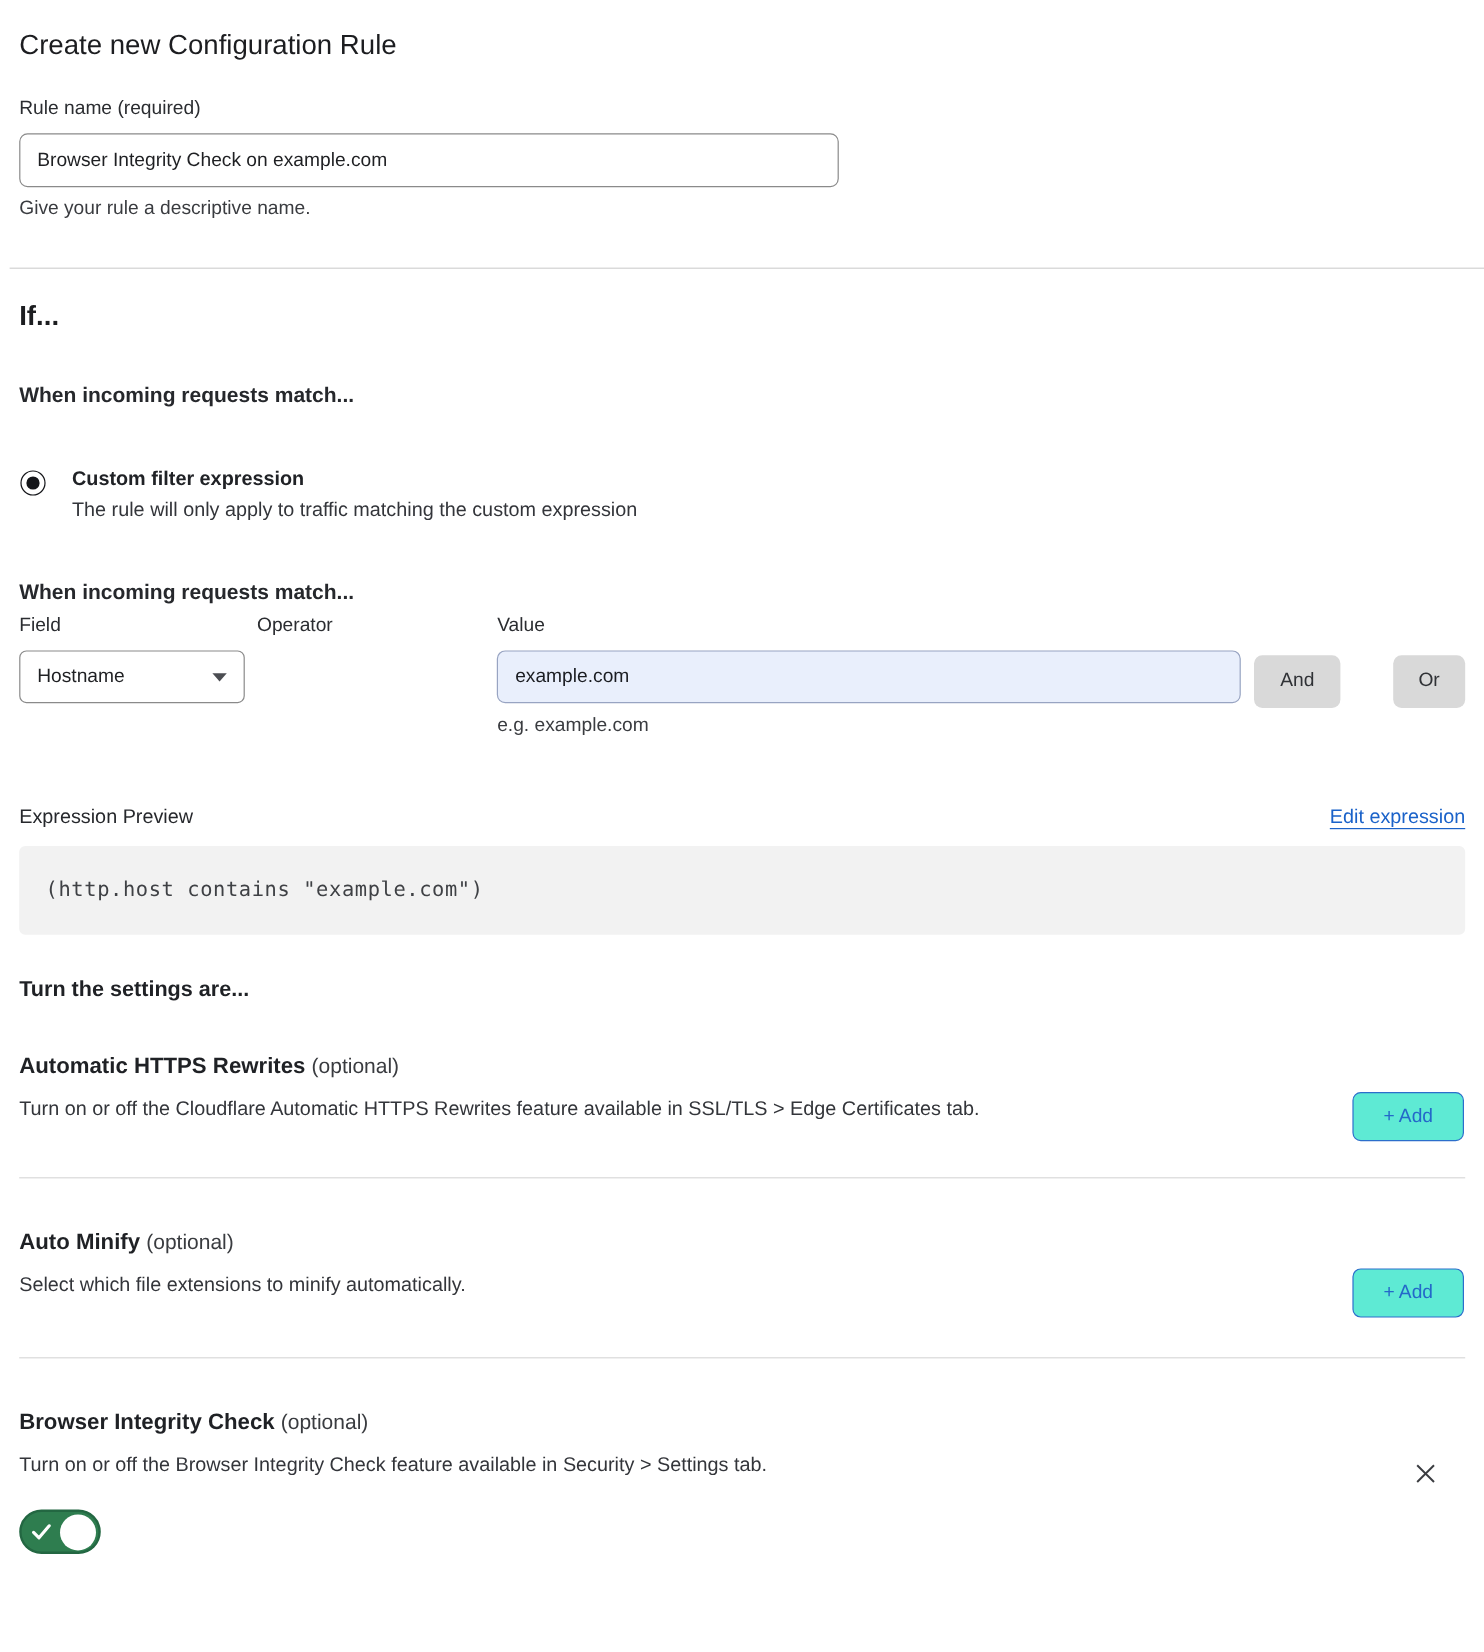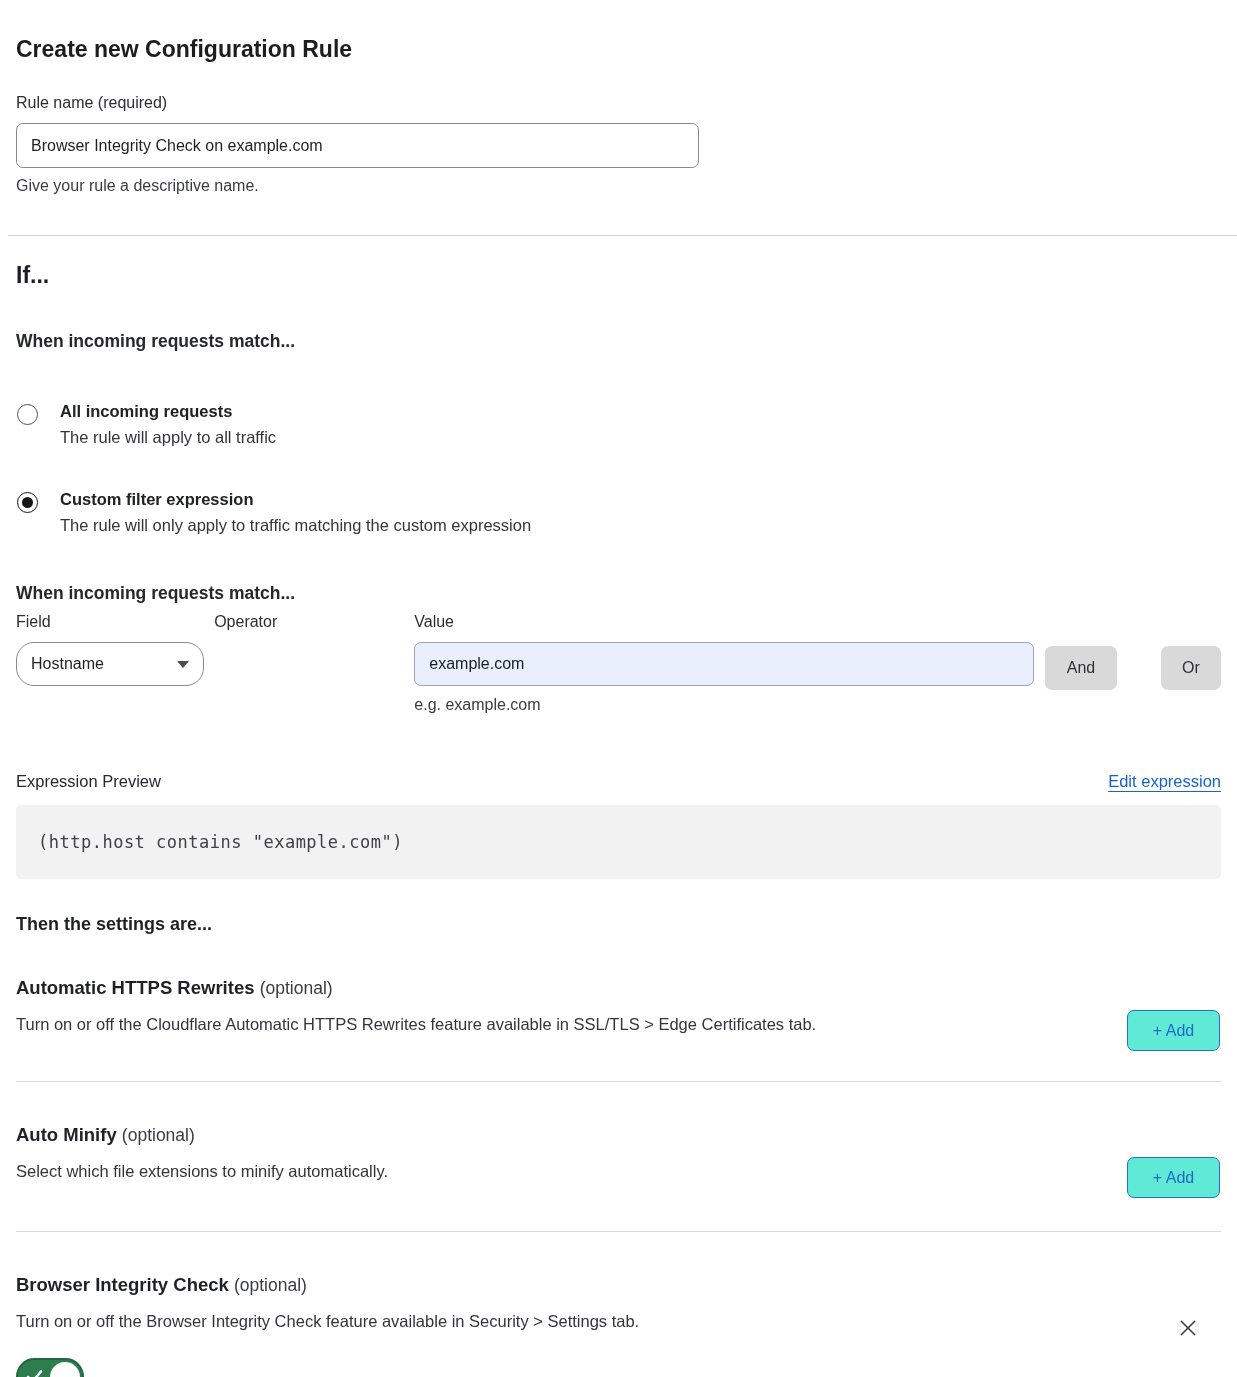--- a/index.html
+++ b/index.html
@@ -4,21 +4,21 @@
 <style>
   * { margin: 0; padding: 0; box-sizing: border-box; }
   html, body {
     background: #ffffff;
     font-family: "Liberation Sans", "DejaVu Sans", sans-serif;
     color: #24262b;
   }
   body { width: 1237px; min-height: 1377px; overflow: hidden; }
   .page { padding: 16px 16px 0 16px; }
 
-  h1.page-title { font-size: 23px; font-weight: 700; color: #1c1d20; margin-top: 20px; }
+  h1.page-title { font-size: 23px; font-weight: 400; color: #1c1d20; margin-top: 8px; }
 
   .field-label { font-size: 16px; color: #2b2d31; margin-top: 31px; }
   .rule-name-input {
     margin-top: 11px;
     width: 683px; height: 45px;
     border: 1px solid #8a8a8a; border-radius: 7px;
     padding: 0 14px; font-size: 16px; color: #1f2023;
     font-family: "Liberation Sans", sans-serif;
     background: #ffffff; outline: none;
   }
@@ -48,21 +48,21 @@
 
   .builder { margin-top: 48px; }
   .builder-row { display: flex; align-items: flex-start; margin-top: 0; }
   .builder-col { display: flex; flex-direction: column; }
   .builder-col .col-label { font-size: 16px; color: #2b2d31; margin-bottom: 11px; }
   .col-field { width: 200px; margin-right: 10px; }
   .col-operator { width: 200px; margin-right: 12px; }
   .col-value { width: 620px; }
 
   .select-box {
-    height: 44px; border: 1px solid #8a8a8a; border-radius: 18px;
+    height: 44px; border: 1px solid #8a8a8a; border-radius: 6px;
     background: #fff; display: flex; align-items: center;
     padding: 0 14px; font-size: 16px; color: #1f2023;
     cursor: pointer; position: relative;
   }
   .select-box .select-value { flex: 1; }
   .caret-down {
     width: 0; height: 0;
     border-left: 6px solid transparent; border-right: 6px solid transparent;
     border-top: 7px solid #4b4d52;
   }
@@ -155,27 +155,20 @@
 
   <div class="field-label">Rule name (required)</div>
   <input class="rule-name-input" type="text" value="Browser Integrity Check on example.com" style="">
   <div class="helper-text">Give your rule a descriptive name.</div>
 
   <hr class="divider">
 
   <h2 class="if-heading">If...</h2>
   <h3 class="match-heading">When incoming requests match...</h3>
 
-  <div class="radio-option">
-    <div class="radio-circle"></div>
-    <div class="radio-texts">
-      <div class="radio-label">All incoming requests</div>
-      <div class="radio-desc">The rule will apply to all traffic</div>
-    </div>
-  </div>
 
   <div class="radio-option">
     <div class="radio-circle checked"></div>
     <div class="radio-texts">
       <div class="radio-label">Custom filter expression</div>
       <div class="radio-desc">The rule will only apply to traffic matching the custom expression</div>
     </div>
   </div>
 
   <div class="builder">
@@ -206,21 +199,21 @@
   </div>
 
   <div class="expr-header">
     <span class="expr-label">Expression Preview</span>
     <a class="expr-edit-link">Edit expression</a>
   </div>
   <div class="expr-code-block">
     <span class="expr-code">(http.host contains "example.com")</span>
   </div>
 
-  <h3 class="then-heading">Then the settings are...</h3>
+  <h3 class="then-heading">Turn the settings are...</h3>
 
   <div class="setting-row s1">
     <div class="setting-title-line">
       <span class="setting-title">Automatic HTTPS Rewrites</span>
       <span class="setting-optional">(optional)</span>
     </div>
     <div class="setting-desc">Turn on or off the Cloudflare Automatic HTTPS Rewrites feature available in SSL/TLS &gt; Edge Certificates tab.</div>
     <button class="add-btn">+ Add</button>
     <hr class="row-divider">
   </div>

